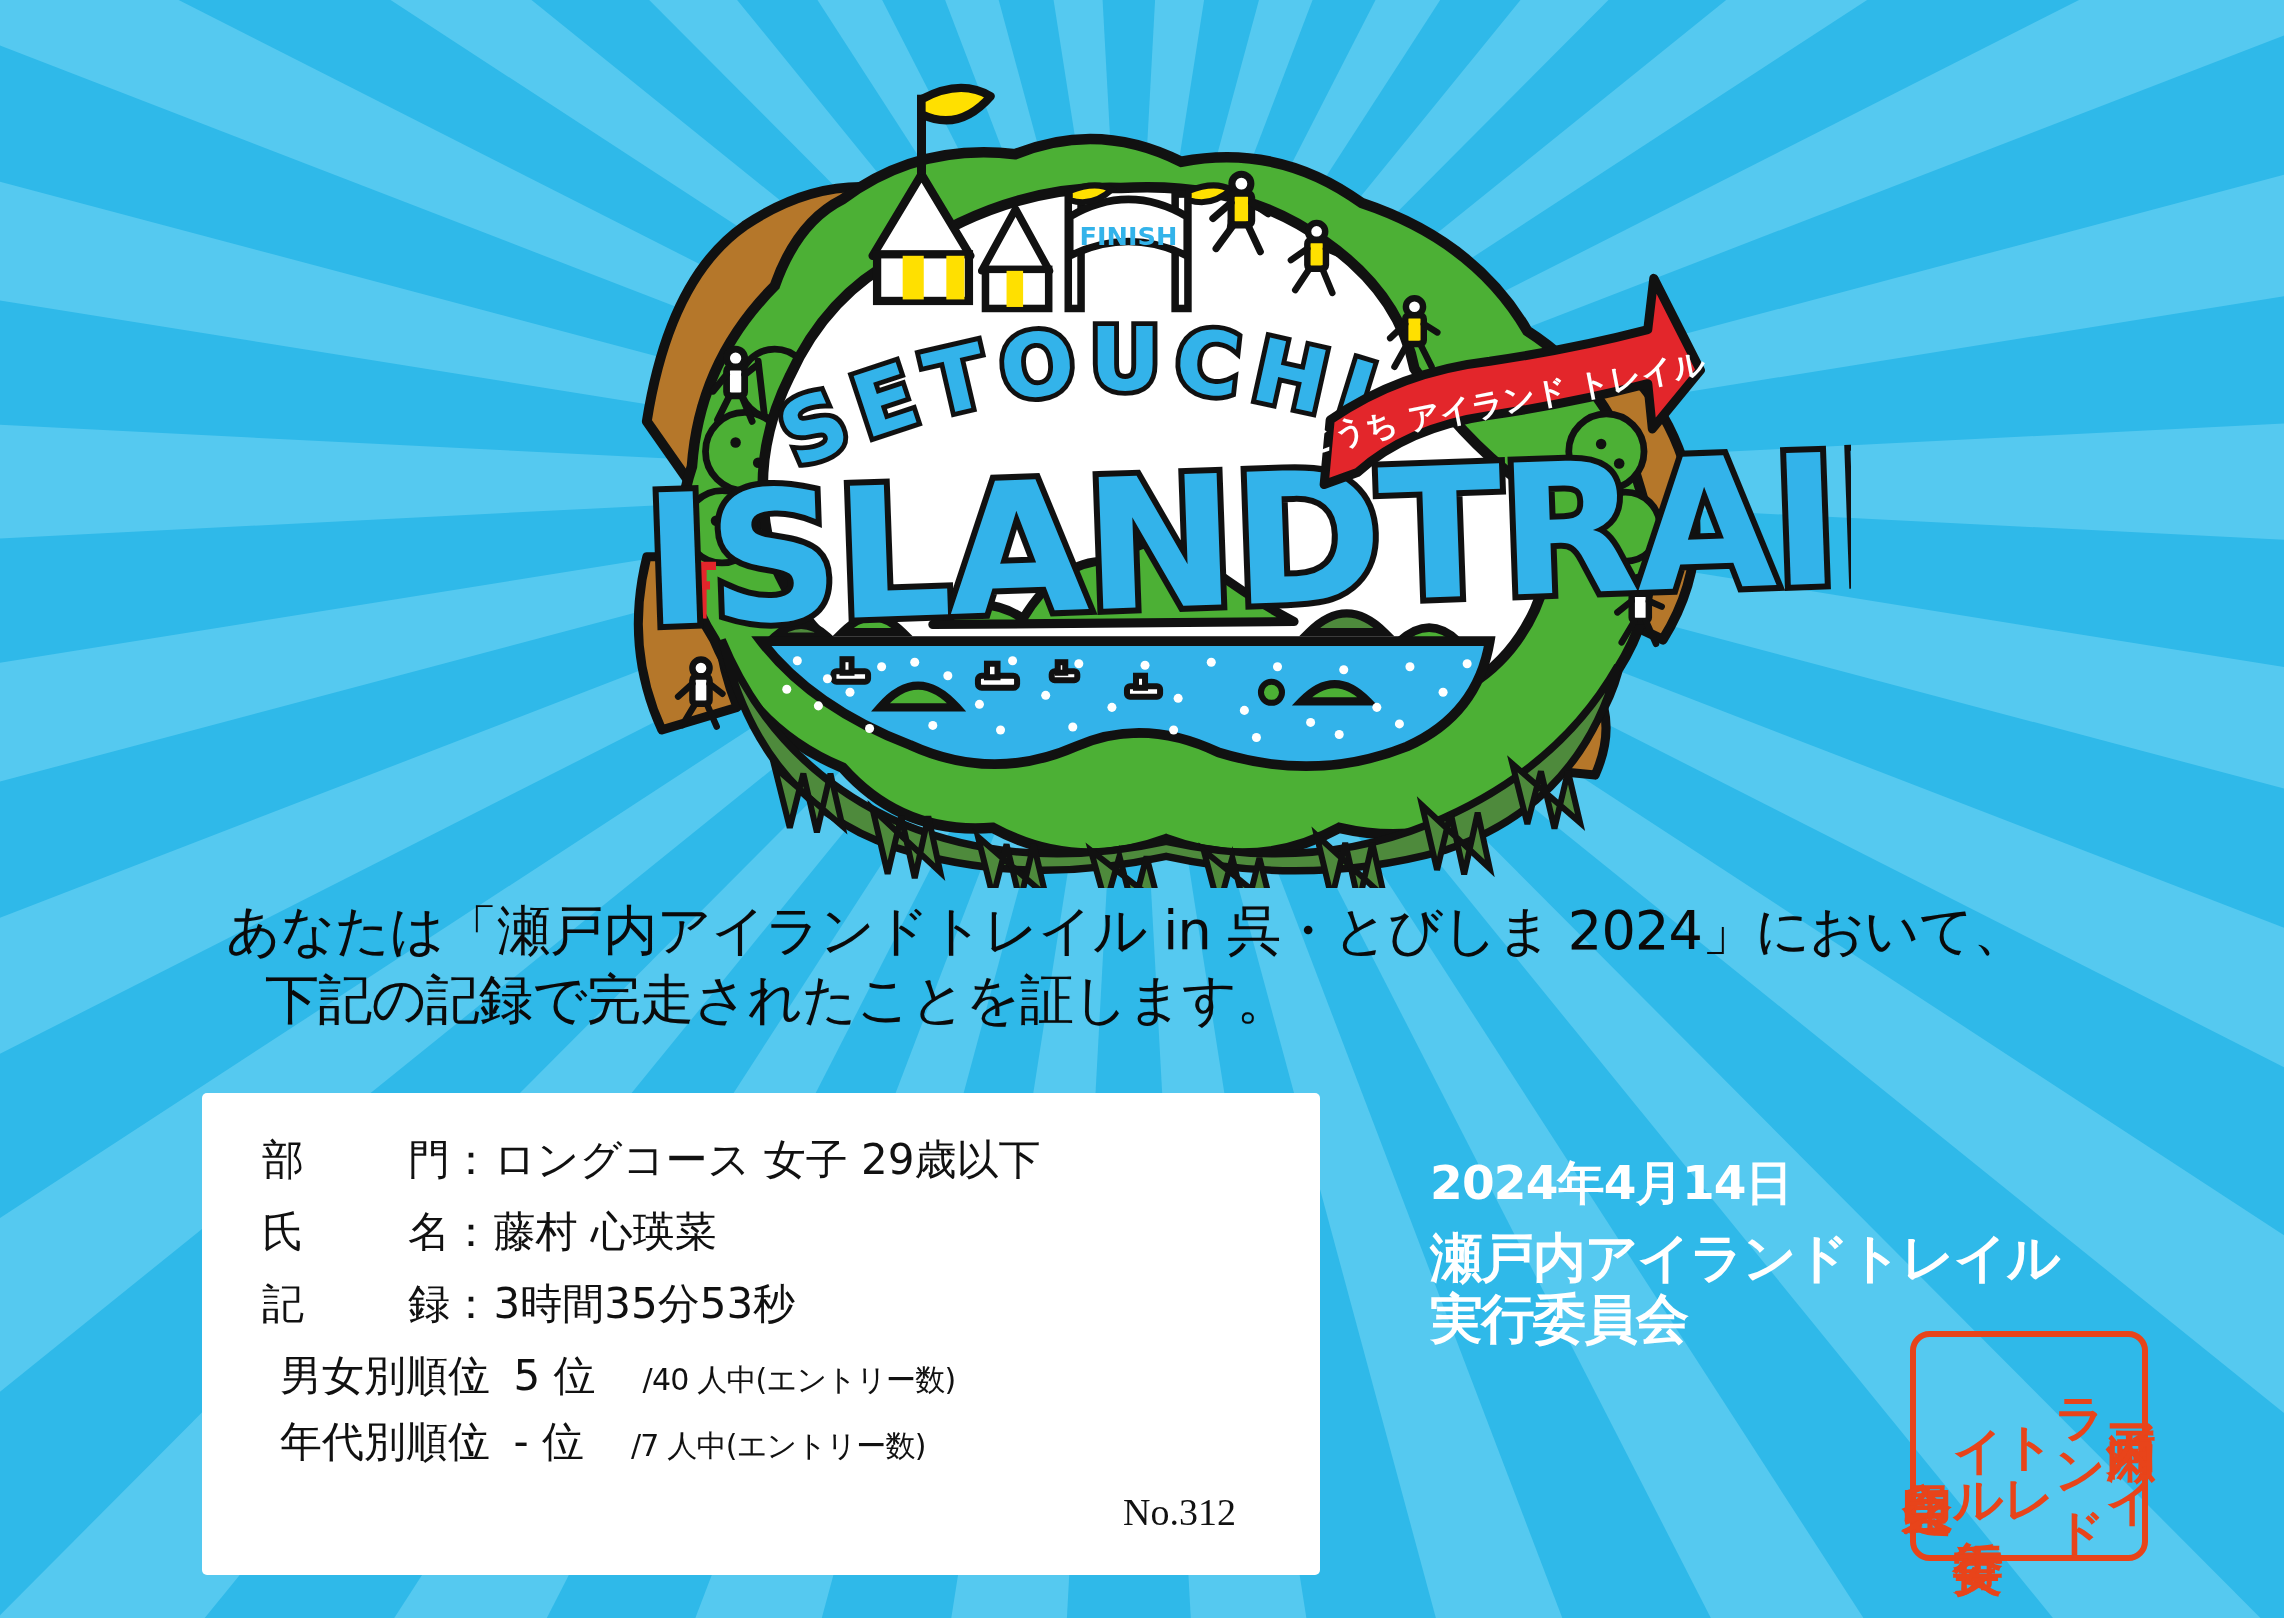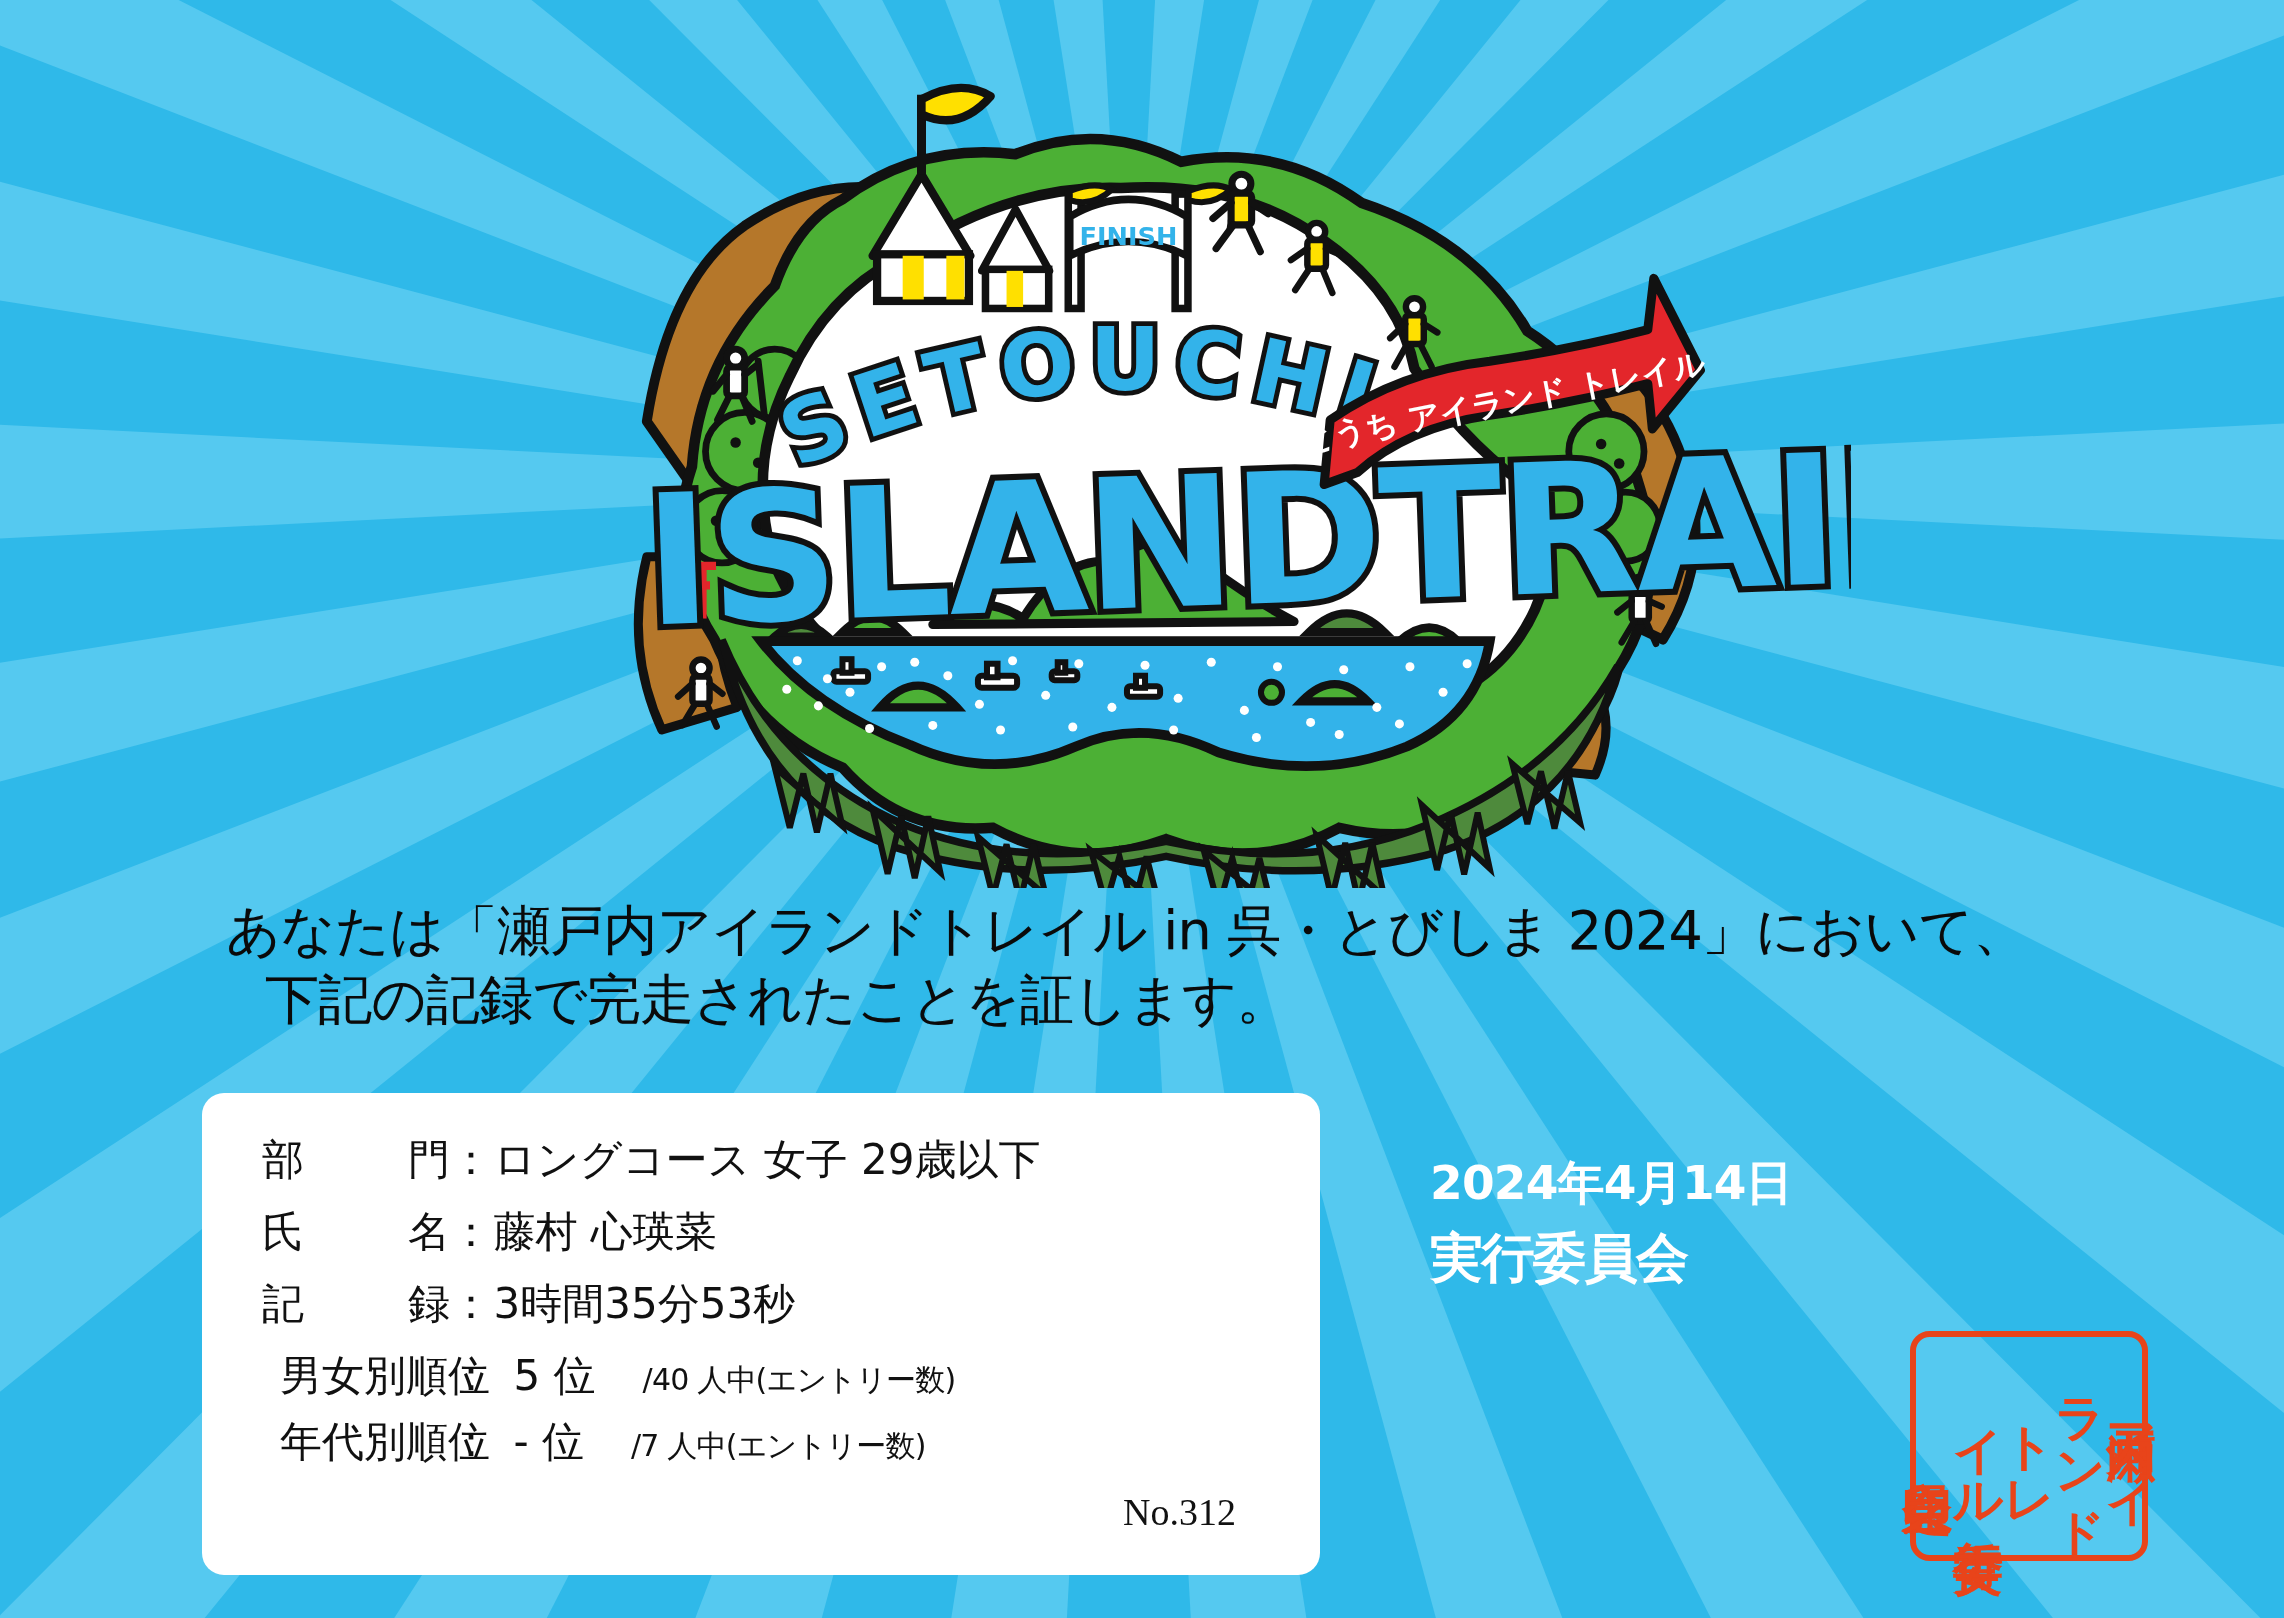--- a/index.html
+++ b/index.html
@@ -25,21 +25,21 @@
     font-size:54px;
     line-height:1.28;
     letter-spacing:-0.8px;
     text-shadow:0 0 0.8px rgba(0,0,0,.25);
   }
   #statement .line2{margin-left:39px;display:block;}
 
   
   #info-card{
     position:absolute;left:202px;top:1093px;width:1118px;height:482px;
-    background:#ffffff;border-radius:22px;z-index:3;
+    background:#ffffff;border-radius:5px;z-index:3;
     box-sizing:border-box;padding:39px 0 0 0;
   }
   .info-row{
     display:flex;align-items:baseline;
     font-family:"DejaVu Sans","Liberation Sans",sans-serif;
     color:#111;
     white-space:nowrap;
   }
   .r-main{height:72px;}
   .r-rank{height:66px;}
@@ -392,20 +392,21 @@
     <span class="val-rank">- 位</span>
     <span class="suffix">/7 人中(エントリー数)</span>
   </div>
 
   <div id="bib-no">No.312</div>
 </div>
 
 <div id="organizer">
   <div id="org-date">2024年4月14日</div>
   <div id="org-name">
+    <div>瀬戸内アイランドトレイル</div>
     <div>実行委員会</div>
   </div>
 </div>
 
 <div id="seal">
   <div class="seal-col">瀬戸内アイ</div>
   <div class="seal-col">ランドトレ</div>
   <div class="seal-col">イル実行委</div>
   <div class="seal-col">員会之印</div>
 </div>

